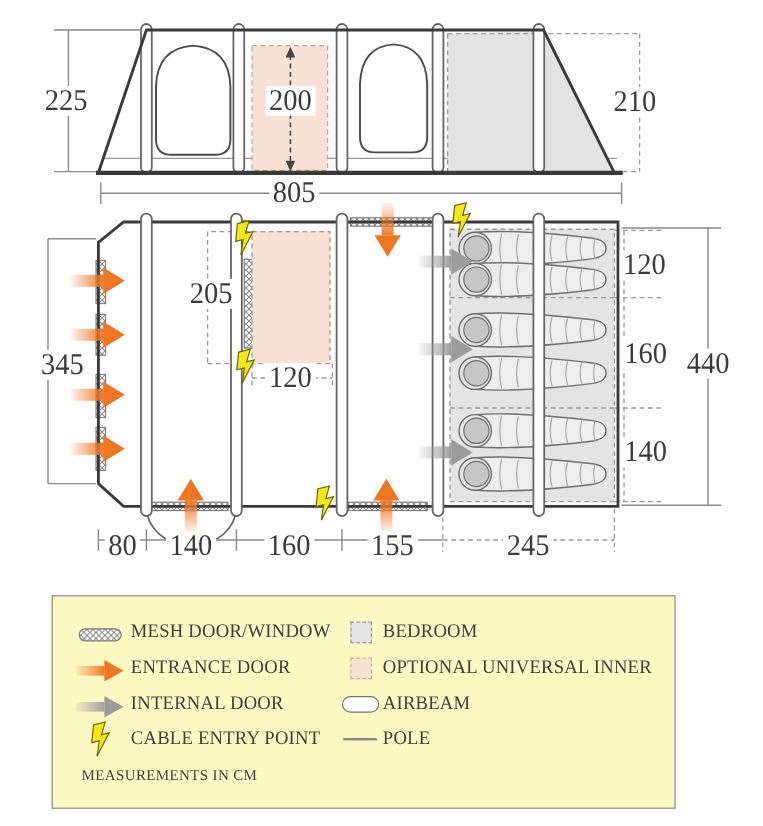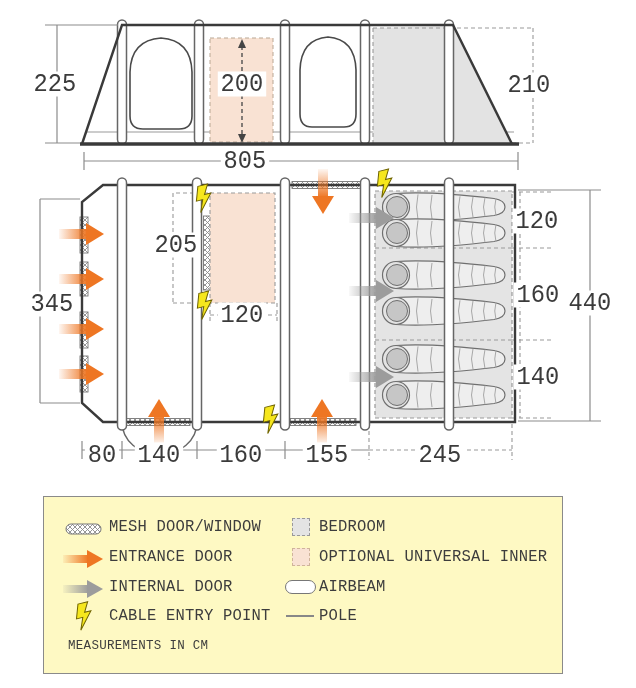--- a/index.html
+++ b/index.html
@@ -1,17 +1,17 @@
 <!DOCTYPE html>
 <html><head>
 <meta charset="utf-8">
 <style>
   html,body{margin:0;padding:0;background:#fff;}
   #stage{position:relative;width:636px;height:688px;background:#fff;overflow:hidden;
-         font-family:Liberation Mono, monospace;color:#3b3b3b;}
+         font-family:Liberation Serif, serif;color:#3b3b3b;}
   svg{position:absolute;left:0;top:0;}
   .dim{position:absolute;font-size:25px;line-height:1;color:#3b3b3b;background:#fff;
        padding:0 3px;transform:translate(-50%,-50%) scaleX(.95);white-space:nowrap;}
   .leg{position:absolute;font-size:16px;line-height:18px;color:#3d3d3d;
        letter-spacing:.2px;transform:scaleX(.97);transform-origin:left center;white-space:nowrap;}
   .note{position:absolute;font-size:12.5px;color:#3d3d3d;letter-spacing:.3px;white-space:nowrap;text-align:center;}
   .legend-box{position:absolute;left:43px;top:496px;width:518px;height:176px;
               border:1.5px solid #8a8a8a;background:#fef9c3;}
   .swatch{position:absolute;width:16px;height:16px;}
   .sw-bedroom{background:#e4e4e4;border:1.5px dashed #999;}

